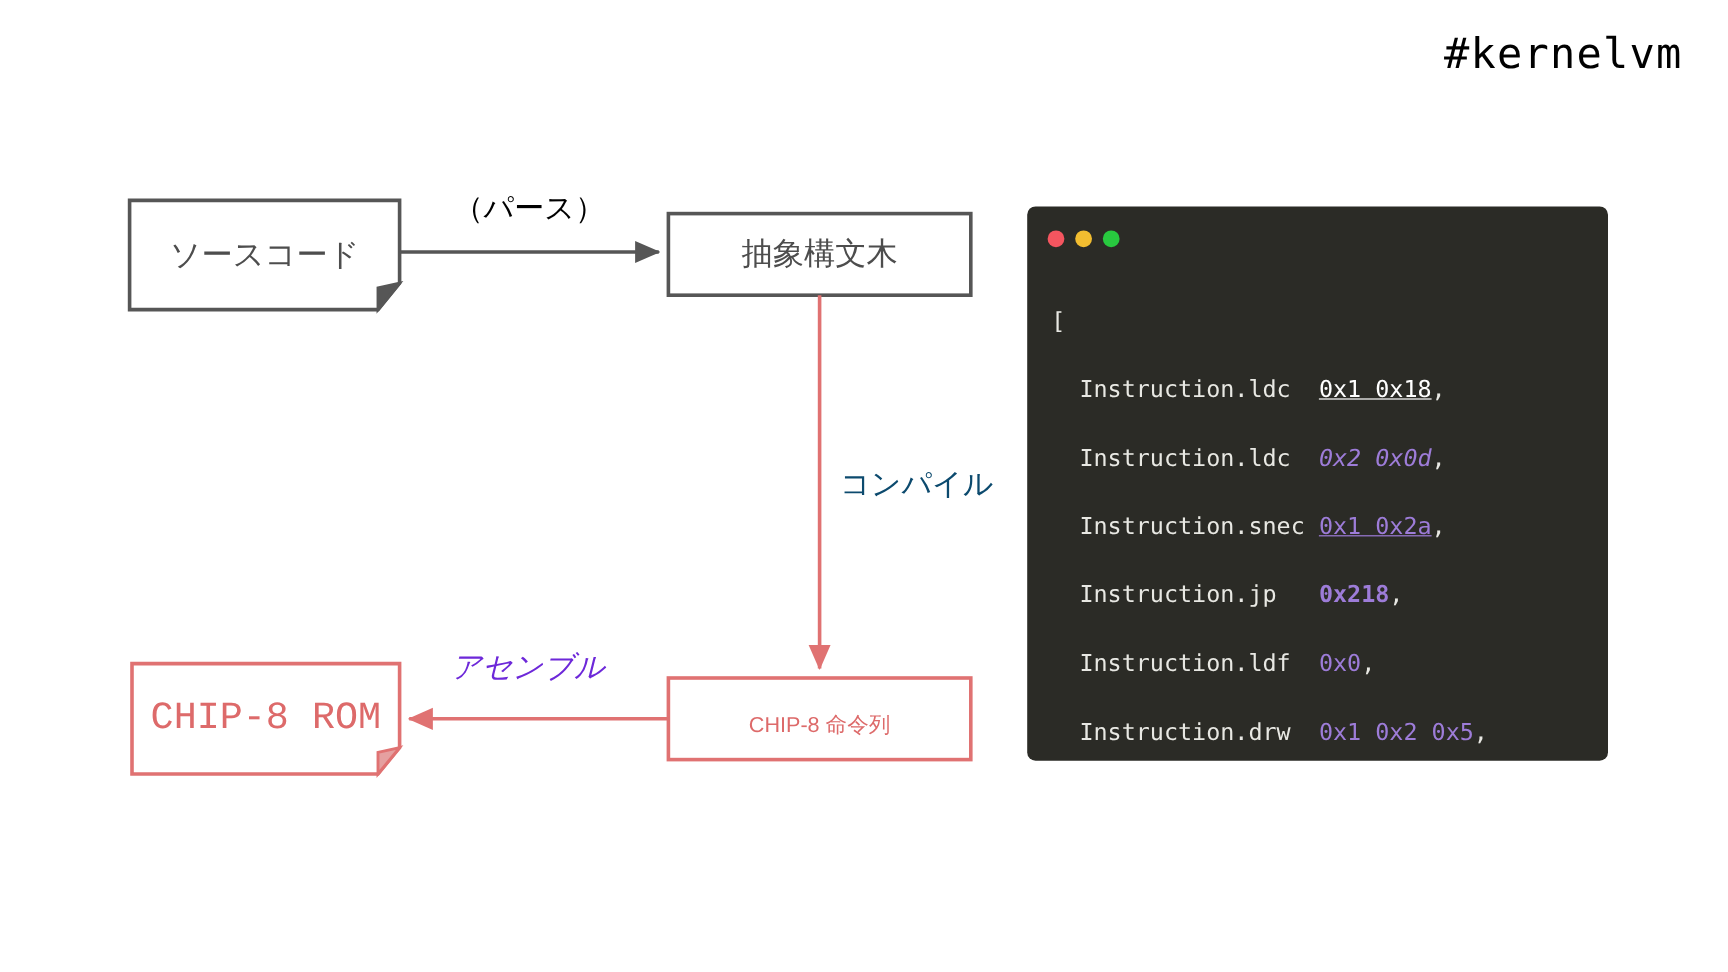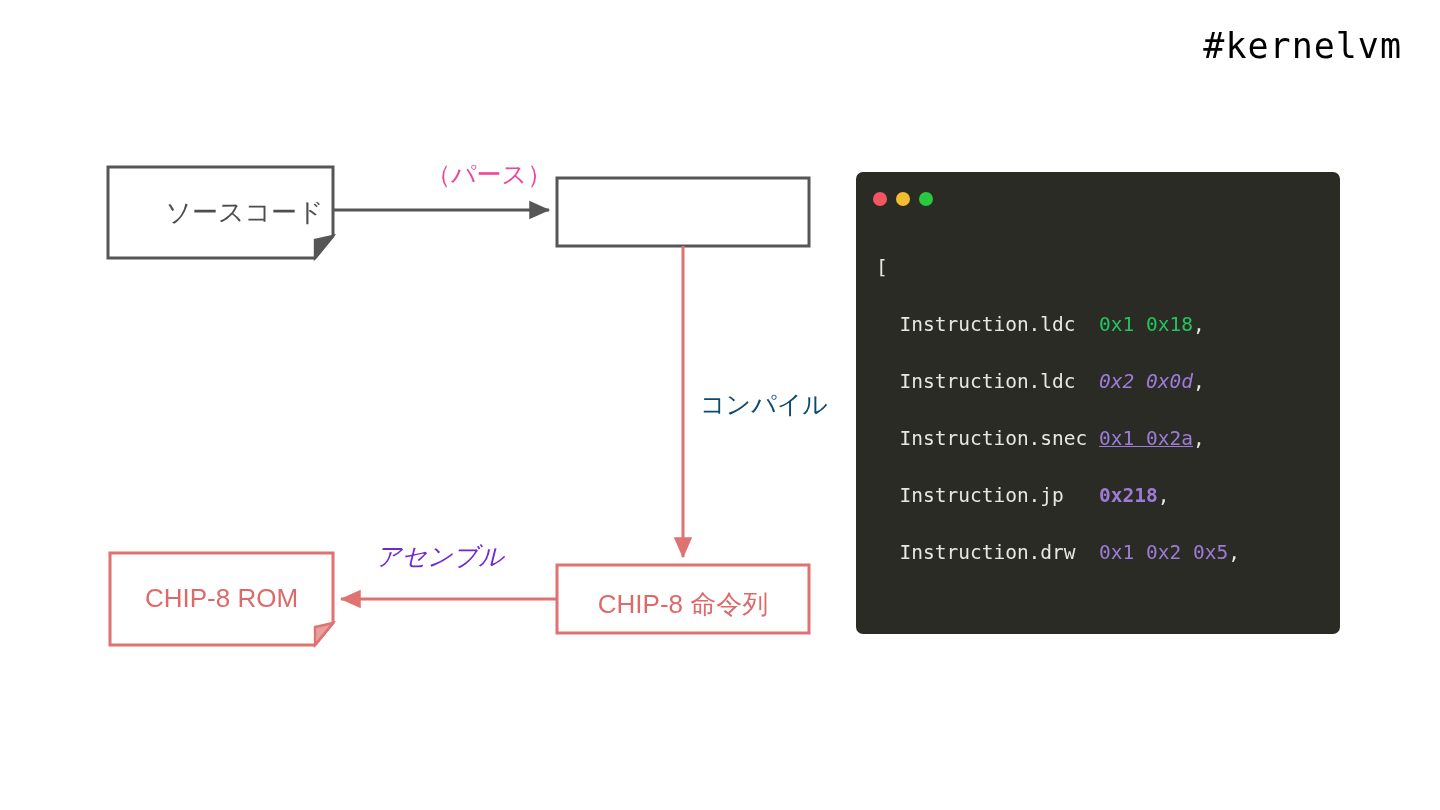--- a/index.html
+++ b/index.html
@@ -138,47 +138,49 @@
       <rect x="557" y="565" width="252" height="68" fill="#ffffff" stroke="#e07272" stroke-width="3"></rect>
     </g>
 
     <line x1="333" y1="210" x2="549" y2="210" stroke="#565656" stroke-width="3" marker-end="url(#arrow-gray)"></line>
 
     <line x1="683" y1="246" x2="683" y2="557" stroke="#e07272" stroke-width="3" marker-end="url(#arrow-red)"></line>
 
     <line x1="557" y1="599" x2="341" y2="599" stroke="#e07272" stroke-width="3" marker-end="url(#arrow-red)"></line>
   </svg>
 
-  <div class="node-label gray-text" style="left: 108px; top: 167px; width: 225px; height: 91px; font-size: 26px; color: rgb(77, 77, 77); margin-left: 24px;">ソースコード</div>
+  <div class="node-label gray-text" style="left: 108px; top: 167px; width: 225px; height: 91px; font-size: 26px; color: rgb(77, 77, 77);">ソースコード</div>
 
+  <div class="node-label gray-text" style="left: 557px; top: 178px; width: 252px; height: 68px; font-size: 26px; color: rgb(77, 77, 77);">抽象構文木</div>
 
-  <div class="node-label red-text" style="left: 110px; top: 553px; width: 223px; height: 92px; font-size: 26px; color: rgb(221, 106, 106);">CHIP-8 ROM</div>
+  <div class="node-label red-text" style="left: 110px; top: 553px; width: 223px; height: 92px; font-size: 32px; color: rgb(221, 106, 106); font-family: Liberation Mono, monospace;">CHIP-8 ROM</div>
 
-  <div class="node-label red-text" style="left: 557px; top: 565px; width: 252px; height: 80px; font-size: 26px; color: rgb(221, 106, 106);">CHIP-8 命令列</div>
+  <div class="node-label red-text" style="left: 557px; top: 565px; width: 252px; height: 80px; font-size: 18px; color: rgb(221, 106, 106);">CHIP-8 命令列</div>
 
-  <div class="edge-label gray-text" style="left: 378px; top: 159px; font-size: 25px; color: #ec4899; margin-left: 48px;">（パース）</div>
+  <div class="edge-label gray-text" style="left: 378px; top: 159px; font-size: 25px; color: #000000;">（パース）</div>
 
   <div class="edge-label red-text" style="left: 700px; top: 389px; font-size: 25px; color: #0c4a6e;">コンパイル</div>
 
   <div class="edge-label red-text" style="left: 376px; top: 541px; font-size: 25px; color: #6d28d9; font-style: italic;">アセンブル</div>
 </div>
 
 <div id="terminal" style="background: rgb(43, 43, 38);">
 
   <div id="titlebar">
     <span class="dot d1" style="background: rgb(244, 85, 95);"></span>
     <span class="dot d2" style="background: rgb(242, 189, 48);"></span>
     <span class="dot d3" style="background: rgb(40, 201, 63);"></span>
   </div>
 
   <pre id="code" style="color: rgb(232, 232, 227);"><span class="ln"><span class="op">[</span></span>
-<span class="ln"><span class="op">  Instruction.ldc </span><span class="op"> </span><span class="num" style="color: #22c55e;">0x1 0x18</span><span class="pun">,</span></span>
+<span class="ln"><span class="op">  Instruction.ldc </span><span class="op"> </span><span class="num" style="color: #ffffff; text-decoration: underline;">0x1 0x18</span><span class="pun">,</span></span>
 <span class="ln"><span class="op">  Instruction.ldc </span><span class="op"> </span><span class="num" style="color: rgb(157, 124, 216); font-style: italic;">0x2 0x0d</span><span class="pun">,</span></span>
 <span class="ln"><span class="op">  Instruction.snec</span><span class="op"> </span><span class="num" style="color: rgb(157, 124, 216); text-decoration: underline;">0x1 0x2a</span><span class="pun">,</span></span>
 <span class="ln"><span class="op">  Instruction.jp  </span><span class="op"> </span><span class="num" style="color: rgb(157, 124, 216); font-weight: bold;">0x218</span><span class="pun">,</span></span>
+<span class="ln"><span class="op">  Instruction.ldf </span><span class="op"> </span><span class="num" style="color: rgb(157, 124, 216);">0x0</span><span class="pun">,</span></span>
 <span class="ln"><span class="op">  Instruction.drw </span><span class="op"> </span><span class="num" style="color: rgb(157, 124, 216); margin-top: 48px;">0x1 0x2 0x5</span><span class="pun">,</span></span>
 
 
 
 
 
 </pre>
 </div>
 
 </body></html>

